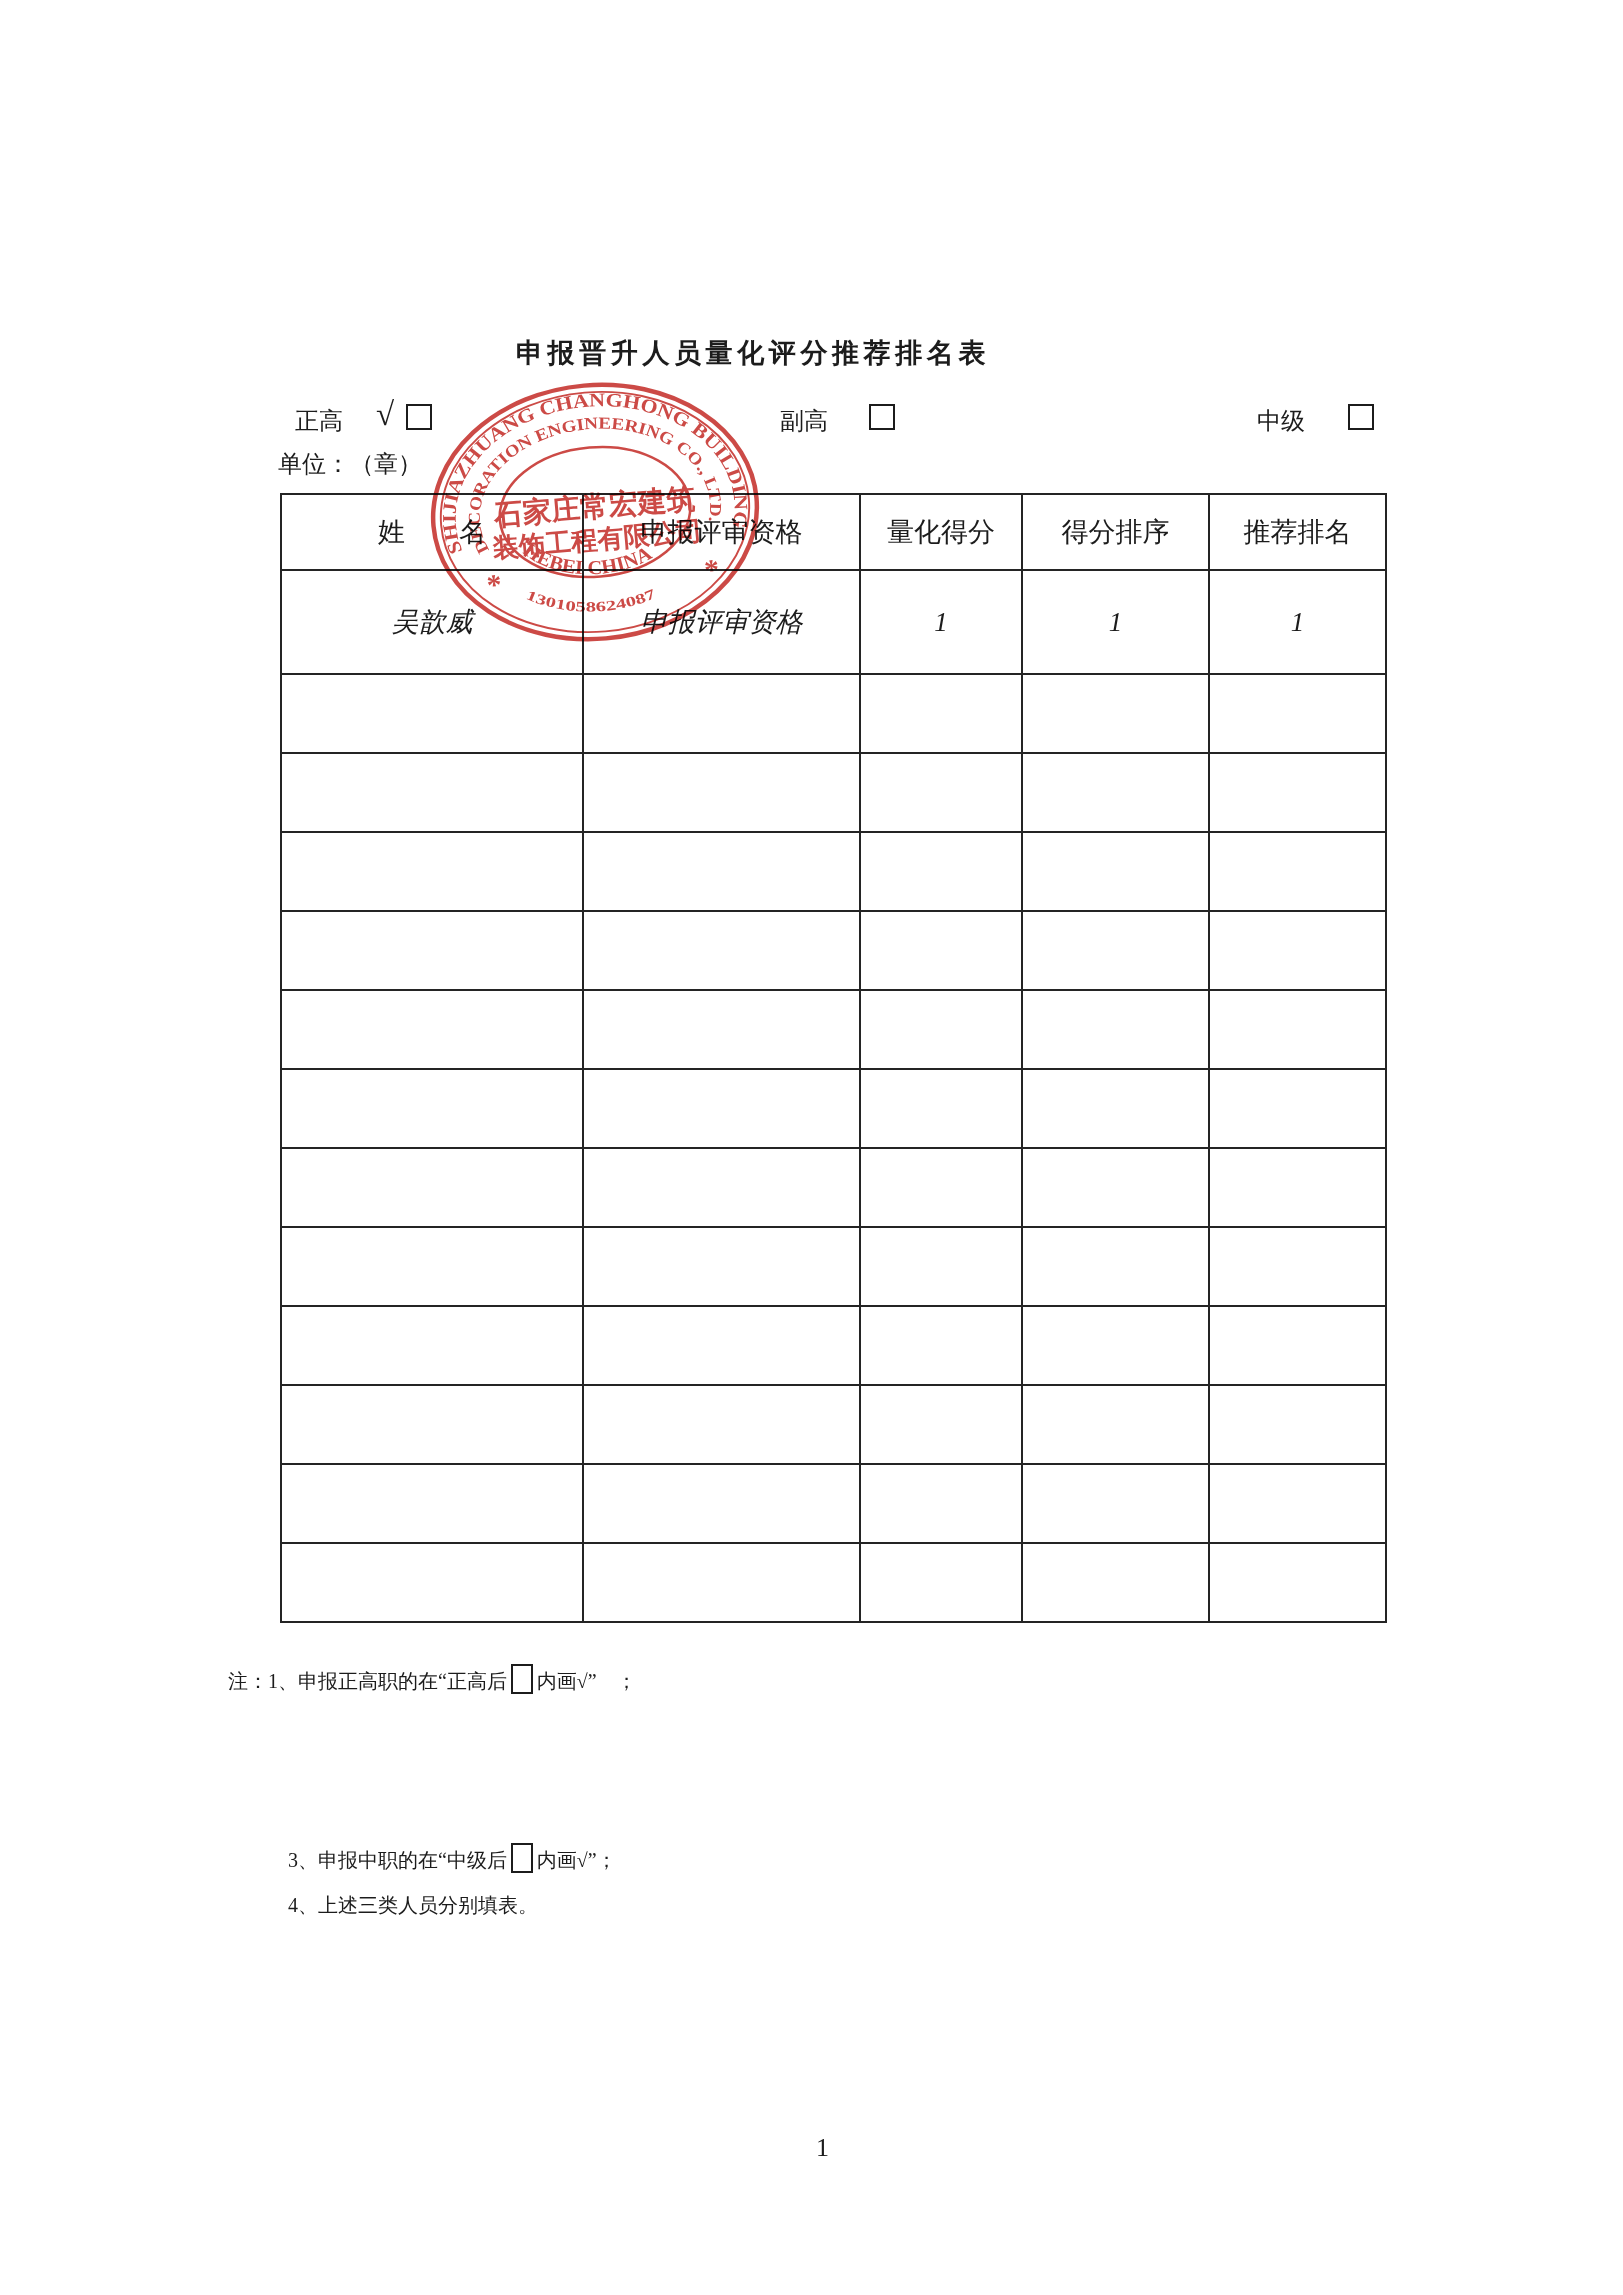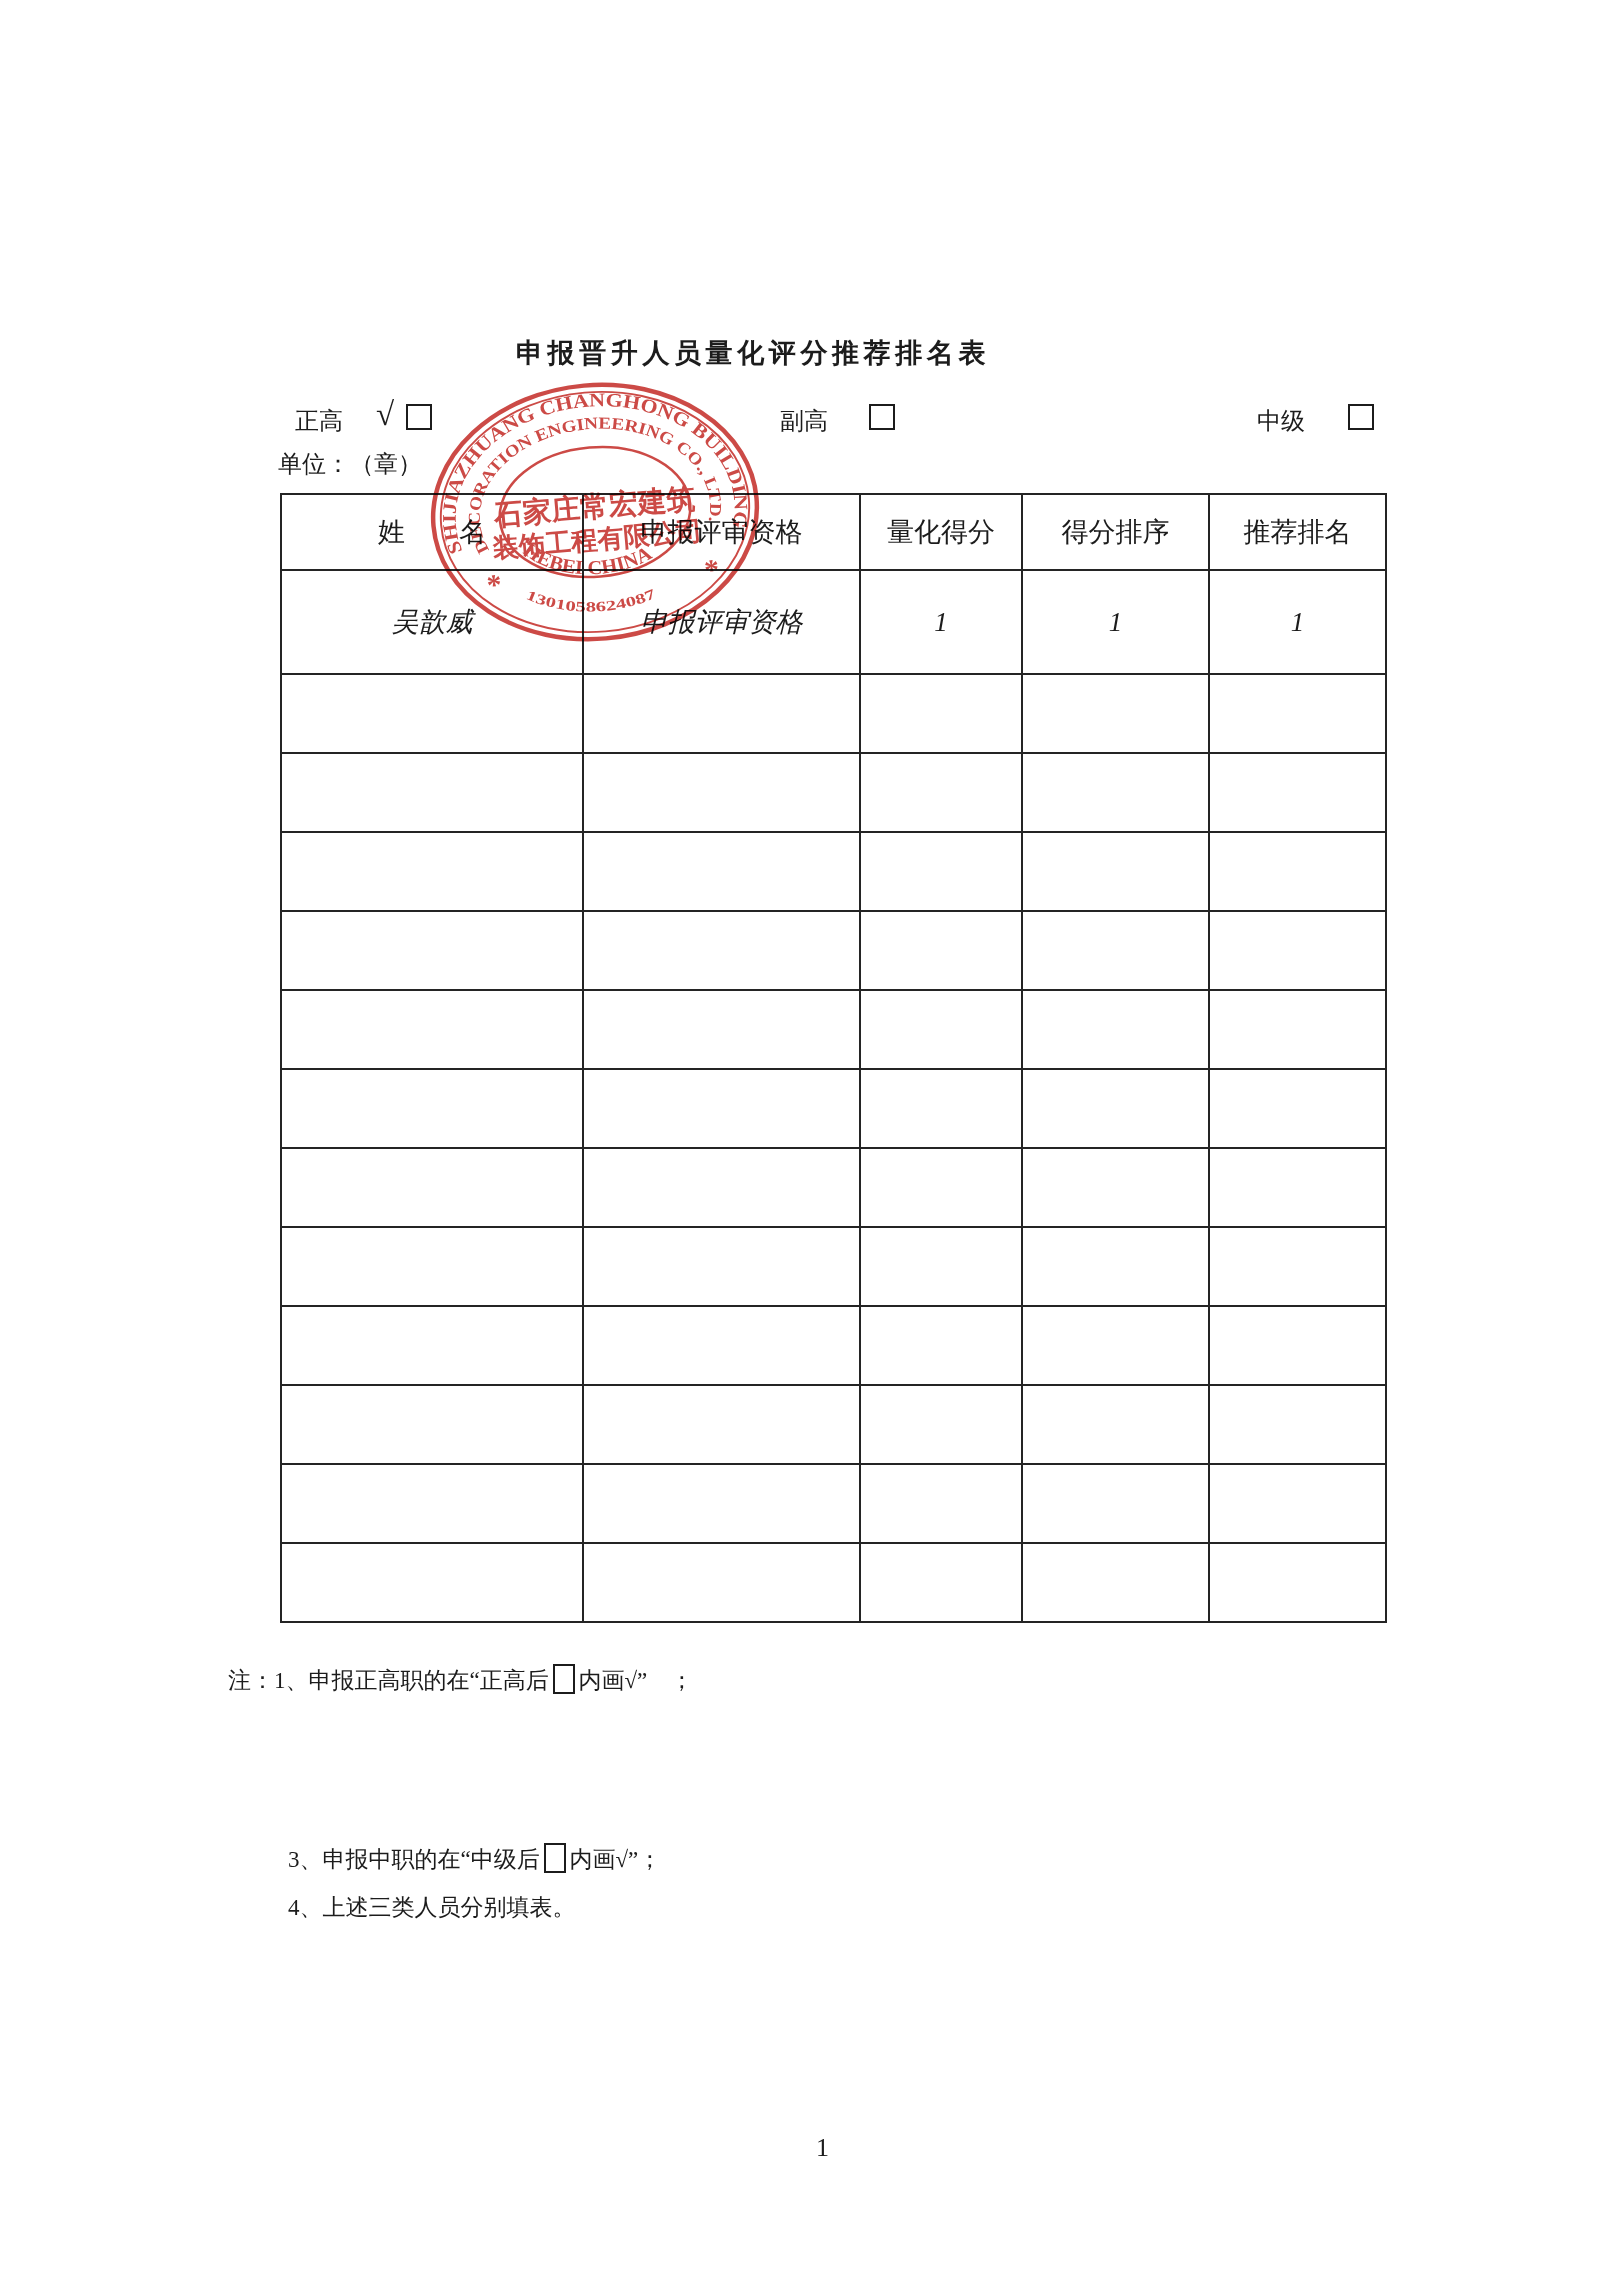--- a/index.html
+++ b/index.html
@@ -32,21 +32,21 @@
   }
   table.main th,table.main td{
     border:2px solid #242424;text-align:center;vertical-align:middle;
     font-size:27px;font-weight:normal;padding:0;overflow:hidden;
   }
   tr.hrow{height:76px;}
   tr.drow{height:104px;font-style:italic;}
   tr.erow{height:79px;}
 
   
-  .note{position:absolute;font-size:23px;white-space:nowrap;}
+  .note{position:absolute;font-size:20px;white-space:nowrap;}
   .notebox{
     display:inline-block;width:22px;height:30px;border:2px solid #1c1c1c;
     box-sizing:border-box;margin:0 3.9px;position:relative;top:1.3px;
     vertical-align:-5.2px;
   }
 
   
   .pagenum{position:absolute;left:816px;top:2133px;font-size:26px;}
 
   

